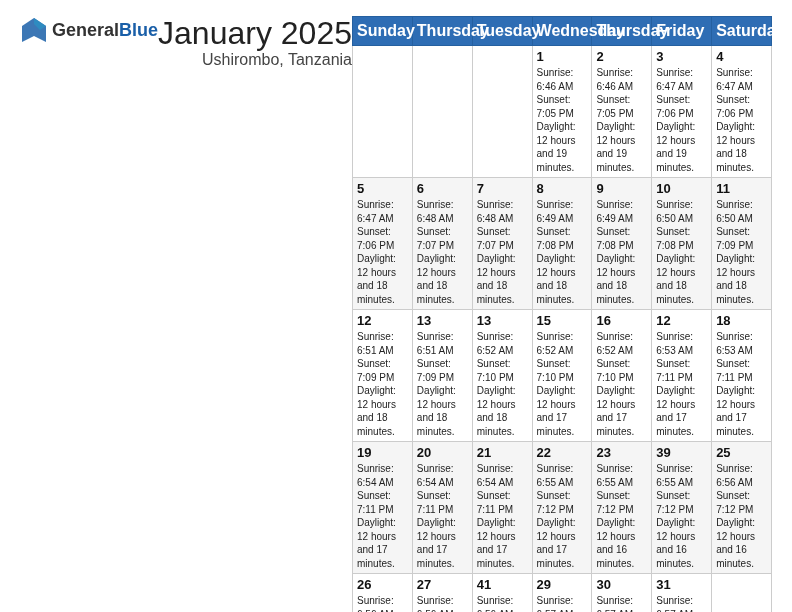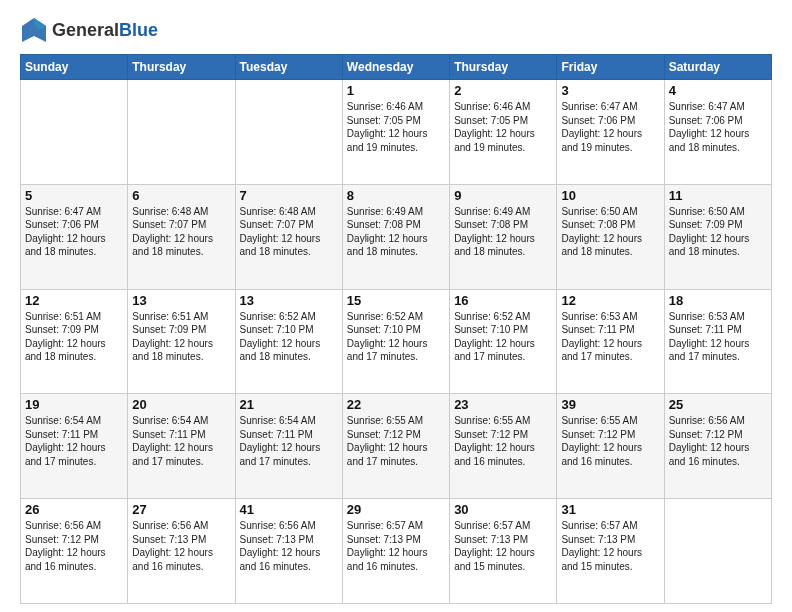--- a/index.html
+++ b/index.html
@@ -8,21 +8,20 @@
       background: #fff;
       width: 792px;
       height: 612px;
       overflow: hidden;
     }
     .page {
       width: 792px;
       height: 612px;
       padding: 16px 20px 8px 20px;
       display: flex;
-      flex-direction: column;
       justify-content: center;
     }
     .header {
       display: flex;
       justify-content: space-between;
       align-items: flex-start;
       margin-bottom: 10px;
     }
     .logo {
       display: flex;
@@ -59,21 +58,21 @@
     .calendar {
       flex: 1;
       border: 1px solid #ccc;
       border-collapse: collapse;
       width: 100%;
       table-layout: fixed;
     }
     .calendar thead tr th {
       background-color: #2e6db4;
       color: #fff;
-      font-size: 12px;
+      font-size: 16px;
       padding: 5px 4px;
       text-align: left;
       border: 1px solid #2560a0;
       font-weight: bold;
     }
     .calendar tbody tr td {
       border: 1px solid #ccc;
       vertical-align: top;
       padding: 3px 4px;
       font-size: 10px;
@@ -106,20 +105,24 @@
   <div class="header">
     <div class="logo">
       <svg class="logo-icon" viewBox="0 0 28 28">
         <polygon points="14,2 26,10 26,26 14,20 2,26 2,10" fill="#1a5fa8" opacity="0.85"></polygon>
         <polygon points="14,2 26,10 20,14 14,8" fill="#2e8bc0"></polygon>
       </svg>
       <div>
         <span class="logo-text-general">General</span><span class="logo-text-blue">Blue</span>
       </div>
     </div>
+    <div class="title-block">
+      <div class="month-title">January 2025</div>
+      <div class="location-title">Ushirombo, Tanzania</div>
+    </div>
   </div>
 
   <table class="calendar">
     <thead>
       <tr>
       <th>Sunday</th>
           <th>Thursday</th>
           <th>Tuesday</th>
           <th>Wednesday</th>
           <th>Thursday</th>

